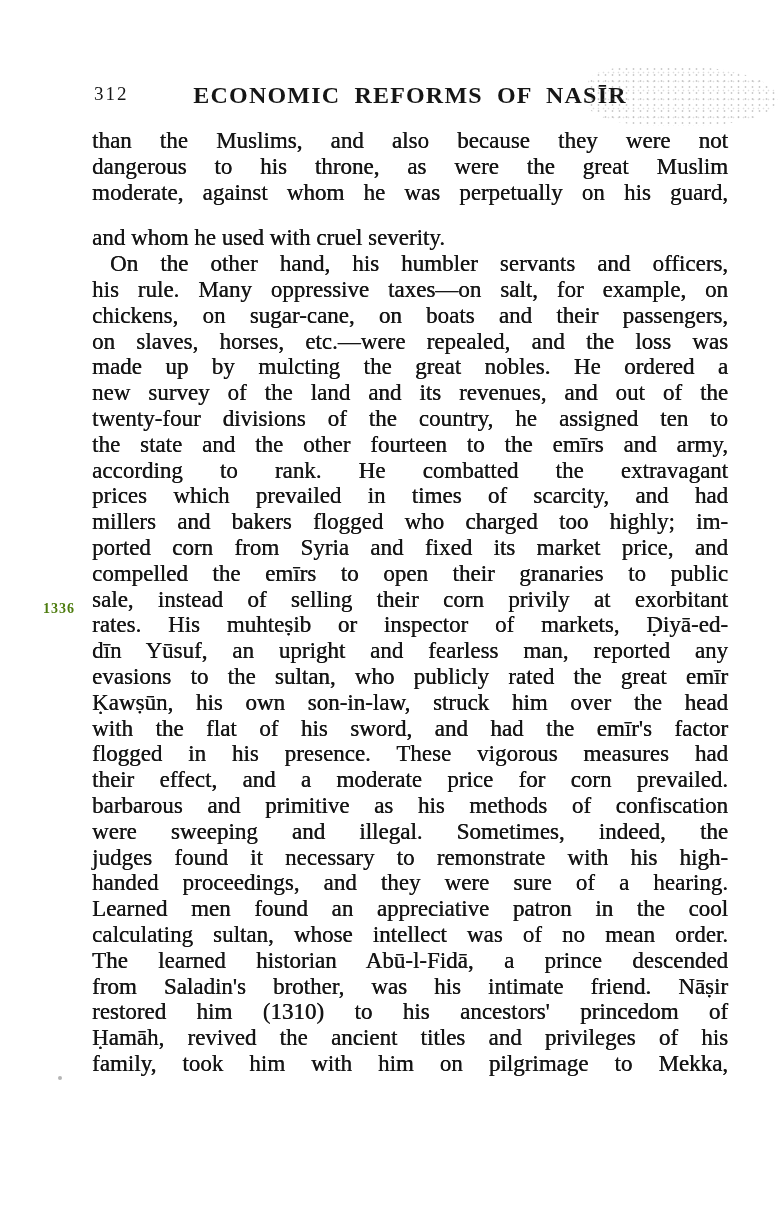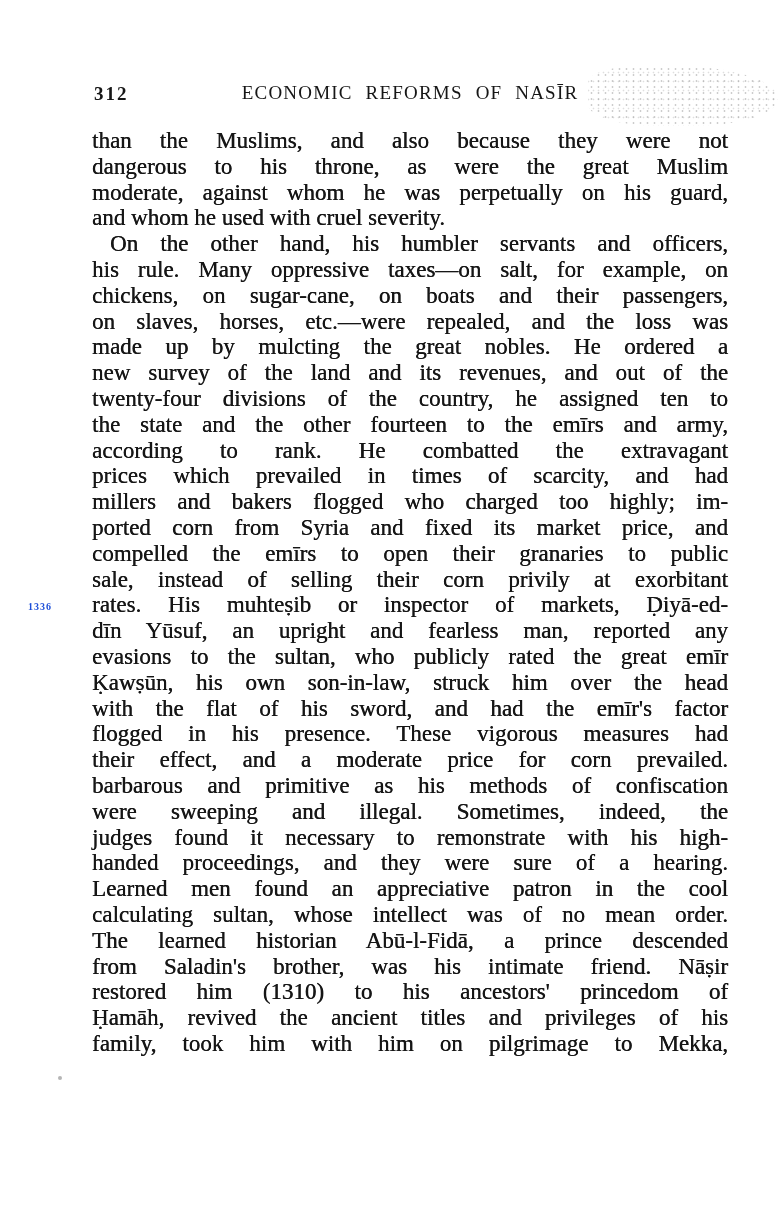--- a/index.html
+++ b/index.html
@@ -14,45 +14,45 @@
     background: #ffffff;
     color: #161616;
     overflow: hidden;
   }
   .header {
     position: absolute;
     top: 82px; left: 92px; width: 636px; height: 26px;
   }
   .pagenum {
     position: absolute; left: 2px; top: 1px;
-    font-size: 19px; font-weight: bold; letter-spacing: 2px;
+    font-size: 19px; font-weight: normal; letter-spacing: 2px;
   }
   .title {
     position: absolute; left: 50%; top: 0;
     transform: translateX(-50%);
     white-space: nowrap;
-    font-size: 19px; font-weight: normal;
+    font-size: 24px; font-weight: bold;
     letter-spacing: 1.2px; word-spacing: 7px;
   }
   .text {
     position: absolute;
     left: 92px; top: 128px; width: 636px;
     font-size: 23px; line-height: 25.8px;
     text-shadow: 0.35px 0 0 currentColor;
   }
   .line {
     text-align: justify;
     text-align-last: justify;
   }
-  .line.end { text-align-last: left; }
+  .line.end { text-align-last: left; margin-top: 20px; }
   .line.indent { text-indent: 18px; }
   .marginal {
-    position: absolute; left: 28px; top: 601px;
-    font-size: 10px; font-weight: bold; letter-spacing: 1px;
-    color: #1d4ed8;
+    position: absolute; left: 43px; top: 601px;
+    font-size: 14px; font-weight: bold; letter-spacing: 1px;
+    color: #4d7c0f;
   }
   .noise {
     position: absolute; left: 588px; top: 66px; width: 190px; height: 60px;
     background-image:
       radial-gradient(circle, rgba(90,90,90,0.55) 0.8px, rgba(0,0,0,0) 1.2px),
       radial-gradient(circle, rgba(125,125,125,0.45) 0.7px, rgba(0,0,0,0) 1.1px);
     background-size: 7px 6px, 5px 9px;
     background-position: 0 0, 3px 2px;
     opacity: 0.55;
     border-radius: 30% 60% 50% 40%;

